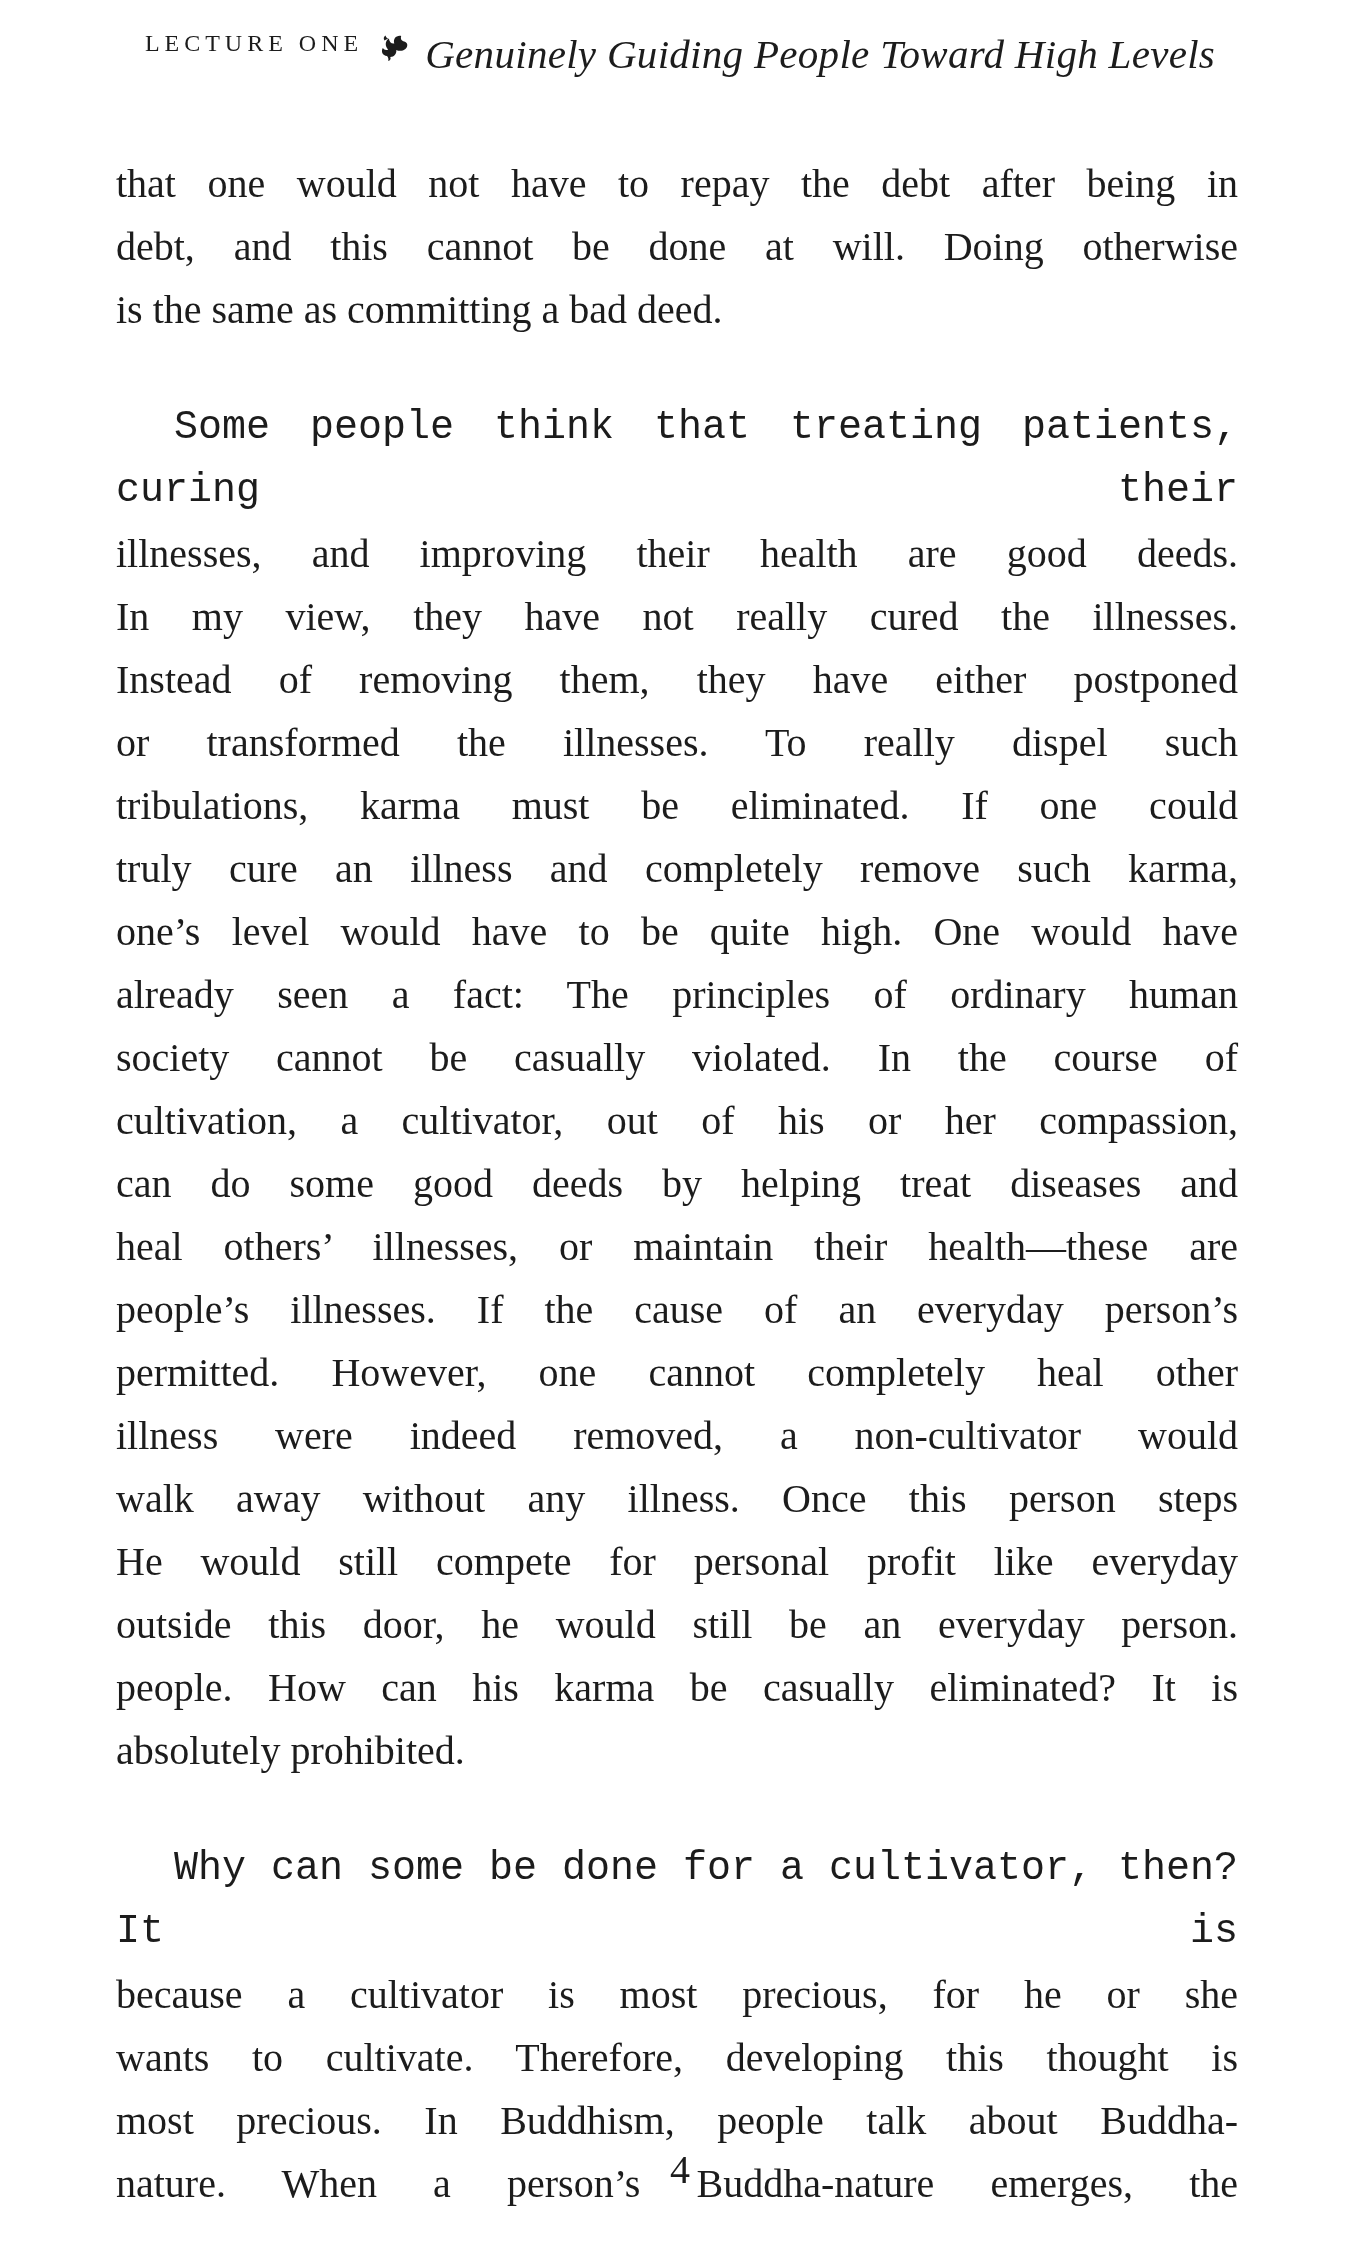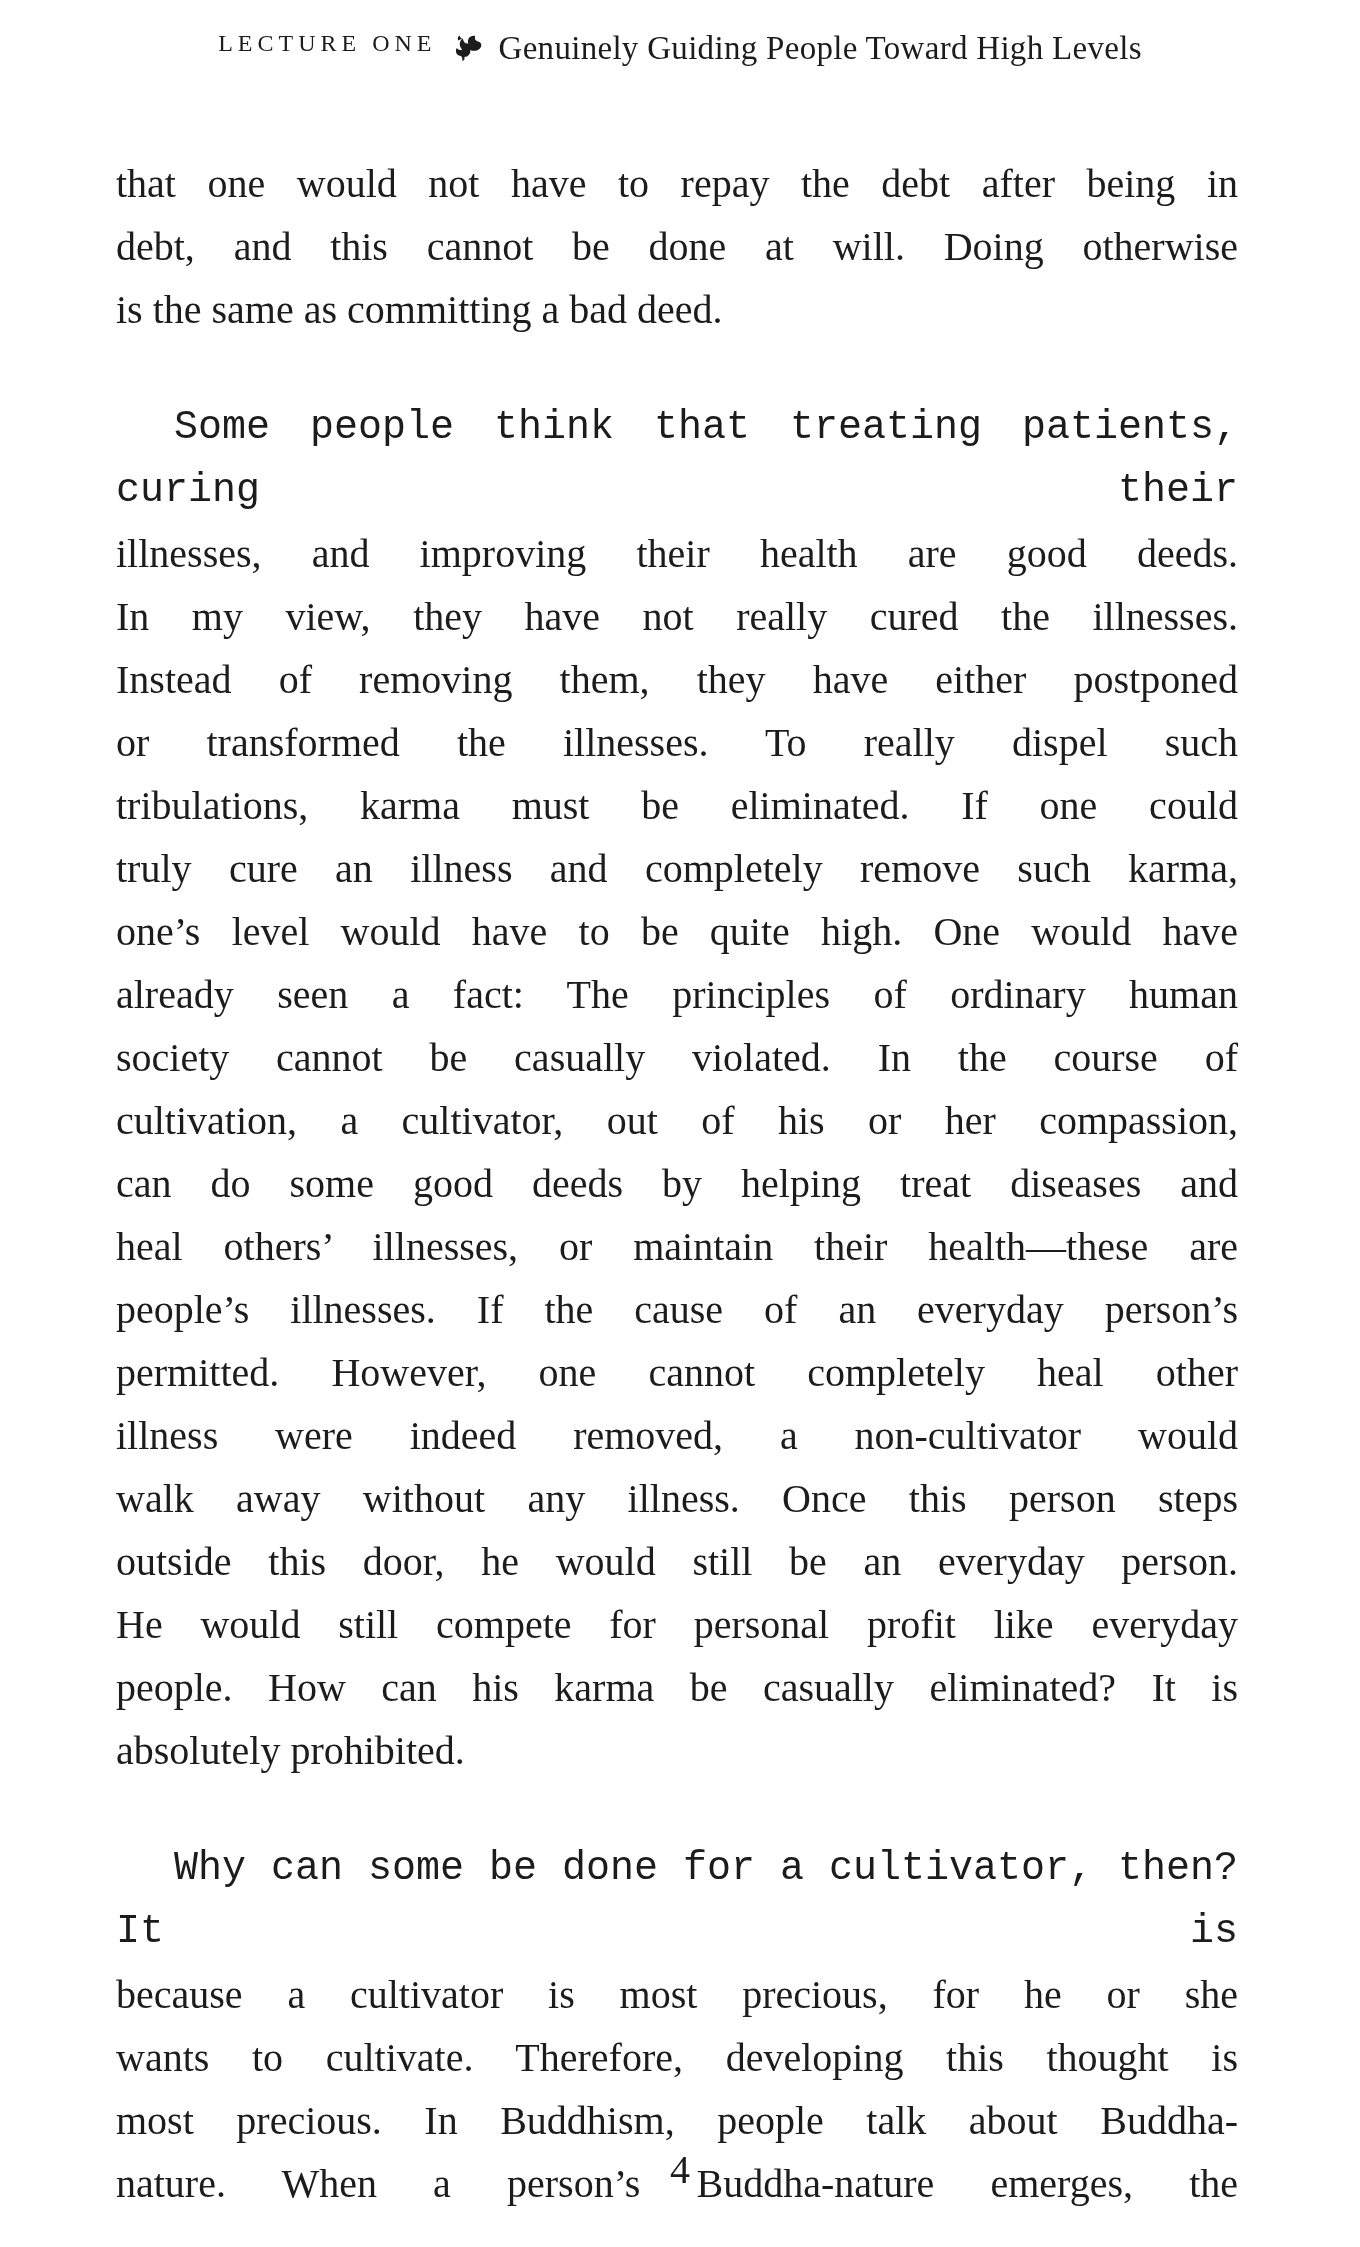--- a/index.html
+++ b/index.html
@@ -21,21 +21,22 @@
     white-space: nowrap;
   }
   .chapter-label {
     font-size: 24px;
     letter-spacing: 5px;
     font-variant: small-caps;
   }
   .ornament { display: inline-block; }
   .ornament svg { position: relative; top: 4px; display: inline-block; }
   .chapter-title {
-    font-size: 33px;
+    font-style: italic;
+    font-size: 41px;
     letter-spacing: 0.3px;
   }
 
   
   .body-text {
     position: absolute;
     top: 152px; left: 116px; width: 1122px;
     font-size: 40px;
     line-height: 63px;
   }
@@ -97,22 +98,22 @@
       <div class="line">one’s level would have to be quite high. One would have</div>
       <div class="line">already seen a fact: The principles of ordinary human</div>
       <div class="line">society cannot be casually violated. In the course of</div>
       <div class="line">cultivation, a cultivator, out of his or her compassion,</div>
       <div class="line">can do some good deeds by helping treat diseases and</div>
       <div class="line">heal others’ illnesses, or maintain their health—these are</div>
       <div class="line">people’s illnesses. If the cause of an everyday person’s</div>
       <div class="line">permitted. However, one cannot completely heal other</div>
       <div class="line">illness were indeed removed, a non-cultivator would</div>
       <div class="line">walk away without any illness. Once this person steps</div>
+      <div class="line">He would still compete for personal profit like everyday</div>
       <div class="line">outside this door, he would still be an everyday person.</div>
-      <div class="line">He would still compete for personal profit like everyday</div>
       <div class="line">people. How can his karma be casually eliminated? It is</div>
       <div class="line short">absolutely prohibited.</div>
     </div>
   <div class="paragraph indented">
       <div class="line">Why can some be done for a cultivator, then? It is</div>
       <div class="line">because a cultivator is most precious, for he or she</div>
       <div class="line">wants to cultivate. Therefore, developing this thought is</div>
       <div class="line">most precious. In Buddhism, people talk about Buddha-</div>
       <div class="line">nature. When a person’s Buddha-nature emerges, the</div>
     </div>

